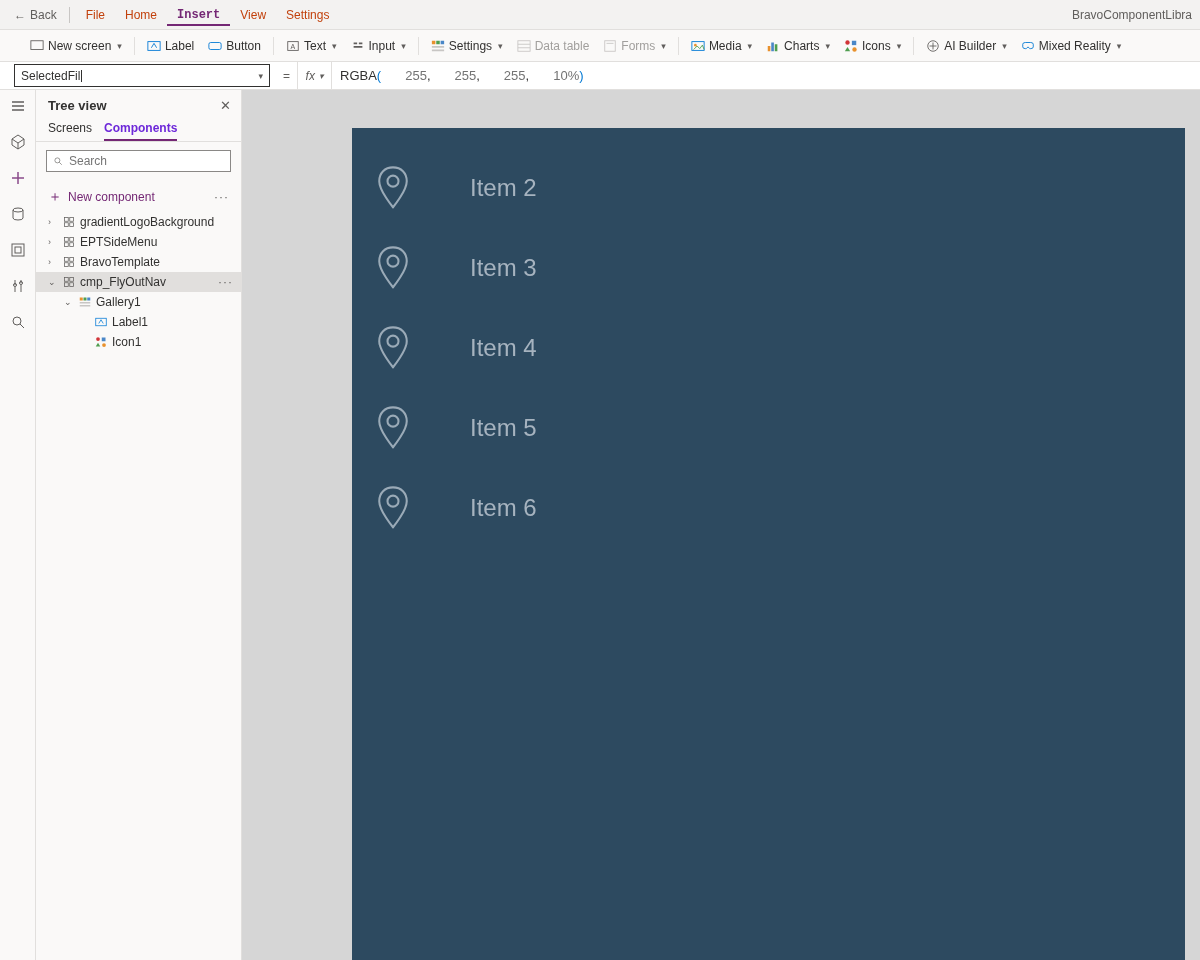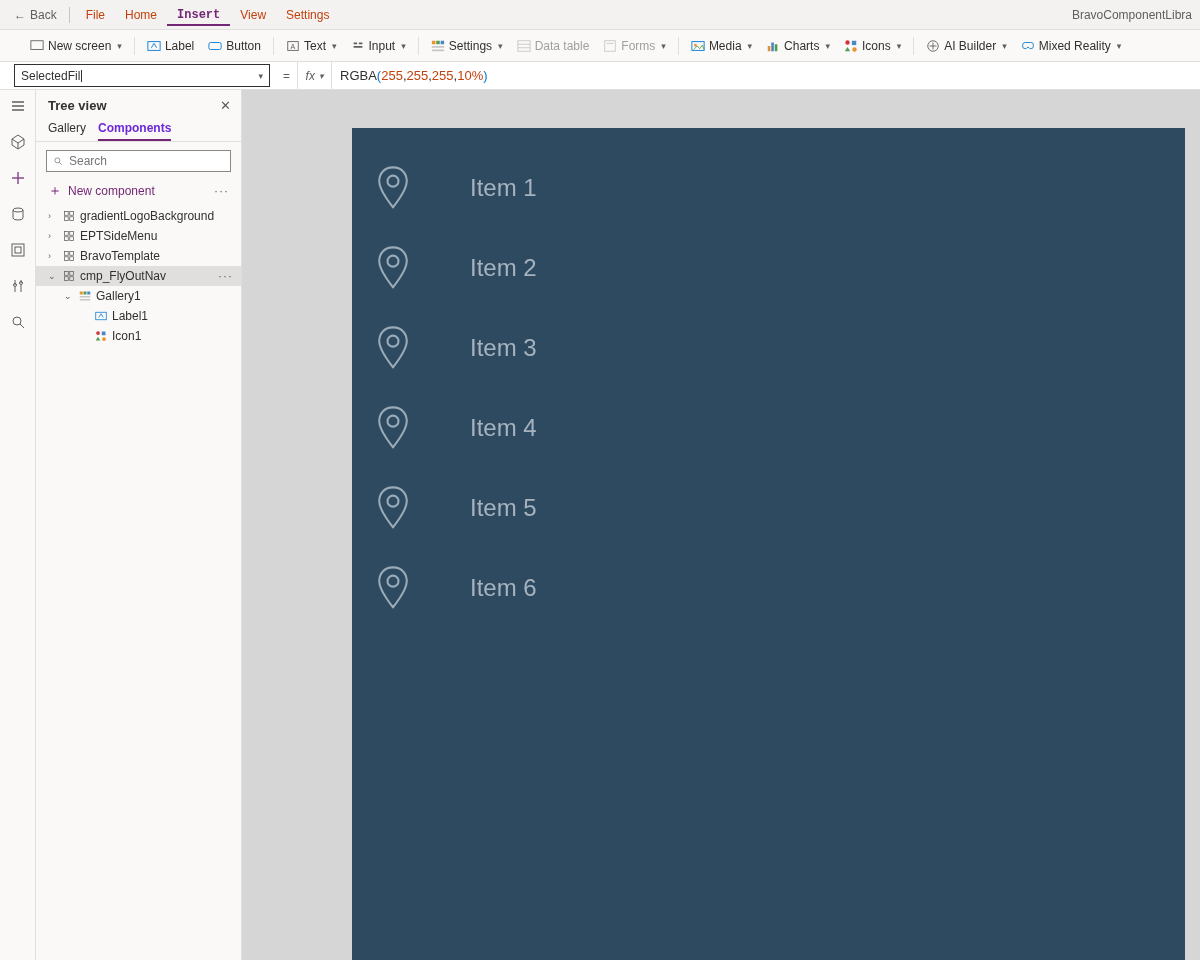--- a/index.html
+++ b/index.html
@@ -23,39 +23,39 @@
 
 
 .formulabar { height: 28px; background: #fff; border-bottom: 1px solid #e1dfdd; display: flex; align-items: stretch; }
 .prop-select { width: 256px; border: 1px solid #323130; margin: 2px 6px 2px 14px; display: flex; align-items: center; padding: 0 6px; background: #fff; font-size: 12px; position: relative; }
 .prop-select .caret { margin-left: auto; font-size: 9px; color: #605e5c; }
 .eq { width: 22px; display: flex; align-items: center; justify-content: center; color: #605e5c; border-right: 1px solid #e1dfdd; }
 .fx { width: 34px; display: flex; align-items: center; justify-content: center; color: #605e5c; font-style: italic; border-right: 1px solid #e1dfdd; gap:2px;}
 .formula-input { flex: 1; display: flex; align-items: center; padding: 0 8px; font-family: Consolas, monospace; font-size: 13px; }
 .tok-fn { color: #323130; }
 .tok-paren { color: #0078d4; }
-.tok-num { color: #c2410c; }
+.tok-num { color: #737373; margin-left: 24px; }
 .tok-comma { color: #323130; }
 
 
 .main { display: flex; height: calc(100vh - 90px); }
 
 
 .rail { width: 36px; background: #faf9f8; border-right: 1px solid #e1dfdd; display: flex; flex-direction: column; align-items: center; padding-top: 6px; gap: 16px; }
 .rail .ricon { width: 20px; height: 20px; display: flex; align-items: center; justify-content: center; color: #605e5c; cursor: pointer; }
 
 
 .treepanel { width: 206px; background: #faf9f8; border-right: 1px solid #e1dfdd; display: flex; flex-direction: column; }
 .treepanel .header { display: flex; align-items: center; justify-content: space-between; padding: 8px 10px 4px 12px; gap: 40px; }
 .treepanel .header .title { font-weight: 600; font-size: 13px; }
 .treepanel .header .close { cursor: pointer; color: #605e5c; font-size: 13px; }
 .treepanel .tabs { display: flex; gap: 12px; padding: 4px 12px 0 12px; border-bottom: 1px solid #e1dfdd; }
 .treepanel .tabs .tab { padding-bottom: 4px; cursor: pointer; font-size: 12px; }
 .treepanel .tabs .tab.active { border-bottom: 2px solid #742774; color: #6d28d9; font-weight: 600; }
-.treepanel .search { margin: 8px 10px 6px 10px; border: 1px solid #8a8886; background: #fff; display: flex; align-items: center; padding: 3px 6px; gap: 6px; }
+.treepanel .search { margin: 8px 10px 12px 10px; border: 1px solid #8a8886; background: #fff; display: flex; align-items: center; padding: 3px 6px; gap: 6px; }
 .treepanel .search input { border: none; outline: none; flex: 1; font-size: 12px; }
 .treepanel .newcomp { display: flex; align-items: center; gap: 6px; padding: 4px 12px; color: #742774; cursor: pointer; font-size: 12px; justify-content: space-between; }
 .treepanel .newcomp .left { display: flex; align-items: center; gap: 6px; }
 .treepanel .tree { flex: 1; overflow: auto; padding-top: 2px; }
 .tree-item { display: flex; align-items: center; gap: 4px; padding: 3px 8px 3px 12px; cursor: pointer; font-size: 12px; color: #323130; }
 .tree-item .exp { width: 10px; font-size: 9px; color: #605e5c; }
 .tree-item.selected { background: #e1dfdd; }
 .tree-item .dots { margin-left: auto; color: #605e5c; letter-spacing: 1px; }
 .tree-item .ticon { width: 14px; height: 14px; display:flex; align-items:center; justify-content:center;}
 .indent1 { padding-left: 28px; }
@@ -271,21 +271,21 @@
         </svg>
       </div>
   </div>
 
   <div class="treepanel">
     <div class="header">
       <span class="title">Tree view</span>
       <span class="close">✕</span>
     </div>
     <div class="tabs">
-      <div class="tab">Gallery</div>
+      <div class="tab">Screens</div>
       <div class="tab active">Components</div>
     </div>
     <div class="search">
       <svg width="12" height="12" viewBox="0 0 16 16">
           <circle cx="7" cy="7" r="4" fill="none" stroke="#605e5c"></circle>
           <line x1="10" y1="10" x2="14" y2="14" stroke="#605e5c"></line>
         </svg>
       <input placeholder="Search" style="">
     </div>
     <div class="newcomp">
@@ -385,62 +385,53 @@
 
   <div class="canvaswrap">
     <div class="canvas" id="canvas">
         <div class="gallery-row">
           <span class="pin">
             <svg width="34" height="44" viewBox="0 0 24 32">
               <path d="M12 1 C6 1 2 5 2 11 C2 18 12 30 12 30 C12 30 22 18 22 11 C22 5 18 1 12 1 Z" fill="none" stroke="#9aaab7" stroke-width="1.5"></path>
               <circle cx="12" cy="11" r="4" fill="none" stroke="#9aaab7" stroke-width="1.5"></circle>
             </svg>
           </span>
-          <span class="label">Item 1</span>
+          <span class="label">Item 2</span>
         </div>
         <div class="gallery-row">
           <span class="pin">
             <svg width="34" height="44" viewBox="0 0 24 32">
               <path d="M12 1 C6 1 2 5 2 11 C2 18 12 30 12 30 C12 30 22 18 22 11 C22 5 18 1 12 1 Z" fill="none" stroke="#9aaab7" stroke-width="1.5"></path>
               <circle cx="12" cy="11" r="4" fill="none" stroke="#9aaab7" stroke-width="1.5"></circle>
             </svg>
           </span>
-          <span class="label">Item 2</span>
+          <span class="label">Item 3</span>
         </div>
         <div class="gallery-row">
           <span class="pin">
             <svg width="34" height="44" viewBox="0 0 24 32">
               <path d="M12 1 C6 1 2 5 2 11 C2 18 12 30 12 30 C12 30 22 18 22 11 C22 5 18 1 12 1 Z" fill="none" stroke="#9aaab7" stroke-width="1.5"></path>
               <circle cx="12" cy="11" r="4" fill="none" stroke="#9aaab7" stroke-width="1.5"></circle>
             </svg>
           </span>
-          <span class="label">Item 3</span>
+          <span class="label">Item 4</span>
         </div>
         <div class="gallery-row">
           <span class="pin">
             <svg width="34" height="44" viewBox="0 0 24 32">
               <path d="M12 1 C6 1 2 5 2 11 C2 18 12 30 12 30 C12 30 22 18 22 11 C22 5 18 1 12 1 Z" fill="none" stroke="#9aaab7" stroke-width="1.5"></path>
               <circle cx="12" cy="11" r="4" fill="none" stroke="#9aaab7" stroke-width="1.5"></circle>
             </svg>
           </span>
-          <span class="label">Item 4</span>
+          <span class="label">Item 5</span>
         </div>
         <div class="gallery-row">
           <span class="pin">
             <svg width="34" height="44" viewBox="0 0 24 32">
               <path d="M12 1 C6 1 2 5 2 11 C2 18 12 30 12 30 C12 30 22 18 22 11 C22 5 18 1 12 1 Z" fill="none" stroke="#9aaab7" stroke-width="1.5"></path>
               <circle cx="12" cy="11" r="4" fill="none" stroke="#9aaab7" stroke-width="1.5"></circle>
             </svg>
           </span>
-          <span class="label">Item 5</span>
-        </div>
-        <div class="gallery-row">
-          <span class="pin">
-            <svg width="34" height="44" viewBox="0 0 24 32">
-              <path d="M12 1 C6 1 2 5 2 11 C2 18 12 30 12 30 C12 30 22 18 22 11 C22 5 18 1 12 1 Z" fill="none" stroke="#9aaab7" stroke-width="1.5"></path>
-              <circle cx="12" cy="11" r="4" fill="none" stroke="#9aaab7" stroke-width="1.5"></circle>
-            </svg>
-          </span>
           <span class="label">Item 6</span>
         </div>
       </div>
   </div>
 </div>
 
 </body></html>

